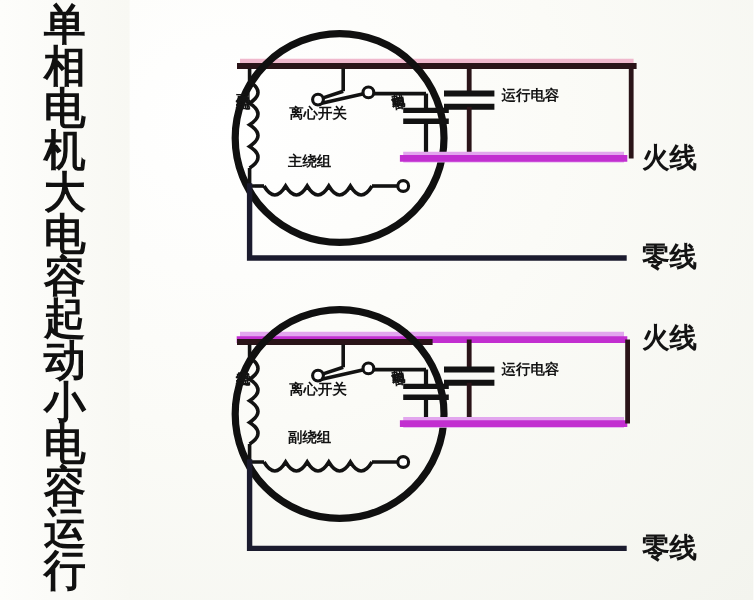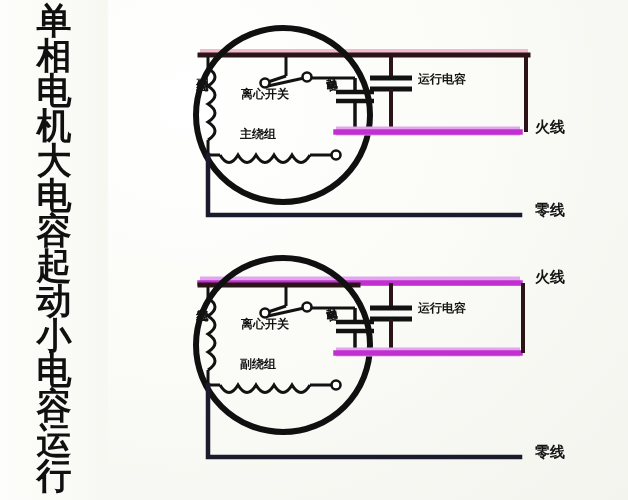--- a/index.html
+++ b/index.html
@@ -60,21 +60,21 @@
   .lbl {
     position: absolute;
     color: #131313;
     font-weight: 700;
     font-family: "DejaVu Sans", "Liberation Sans", sans-serif;
     white-space: nowrap;
     line-height: 1.05;
   }
   .lbl-small { font-size: 11px; }
   .lbl-mid   { font-size: 12px; }
-  .lbl-big   { font-size: 15px; font-family: Liberation Serif, serif; }
+  .lbl-big   { font-size: 23px; }
   .lbl-vert {
     writing-mode: vertical-rl;
     text-orientation: upright;
     letter-spacing: 1px;
   }
   .lbl-skew { transform: rotate(-9deg); }
 </style>
 </head>
 <body>
 

